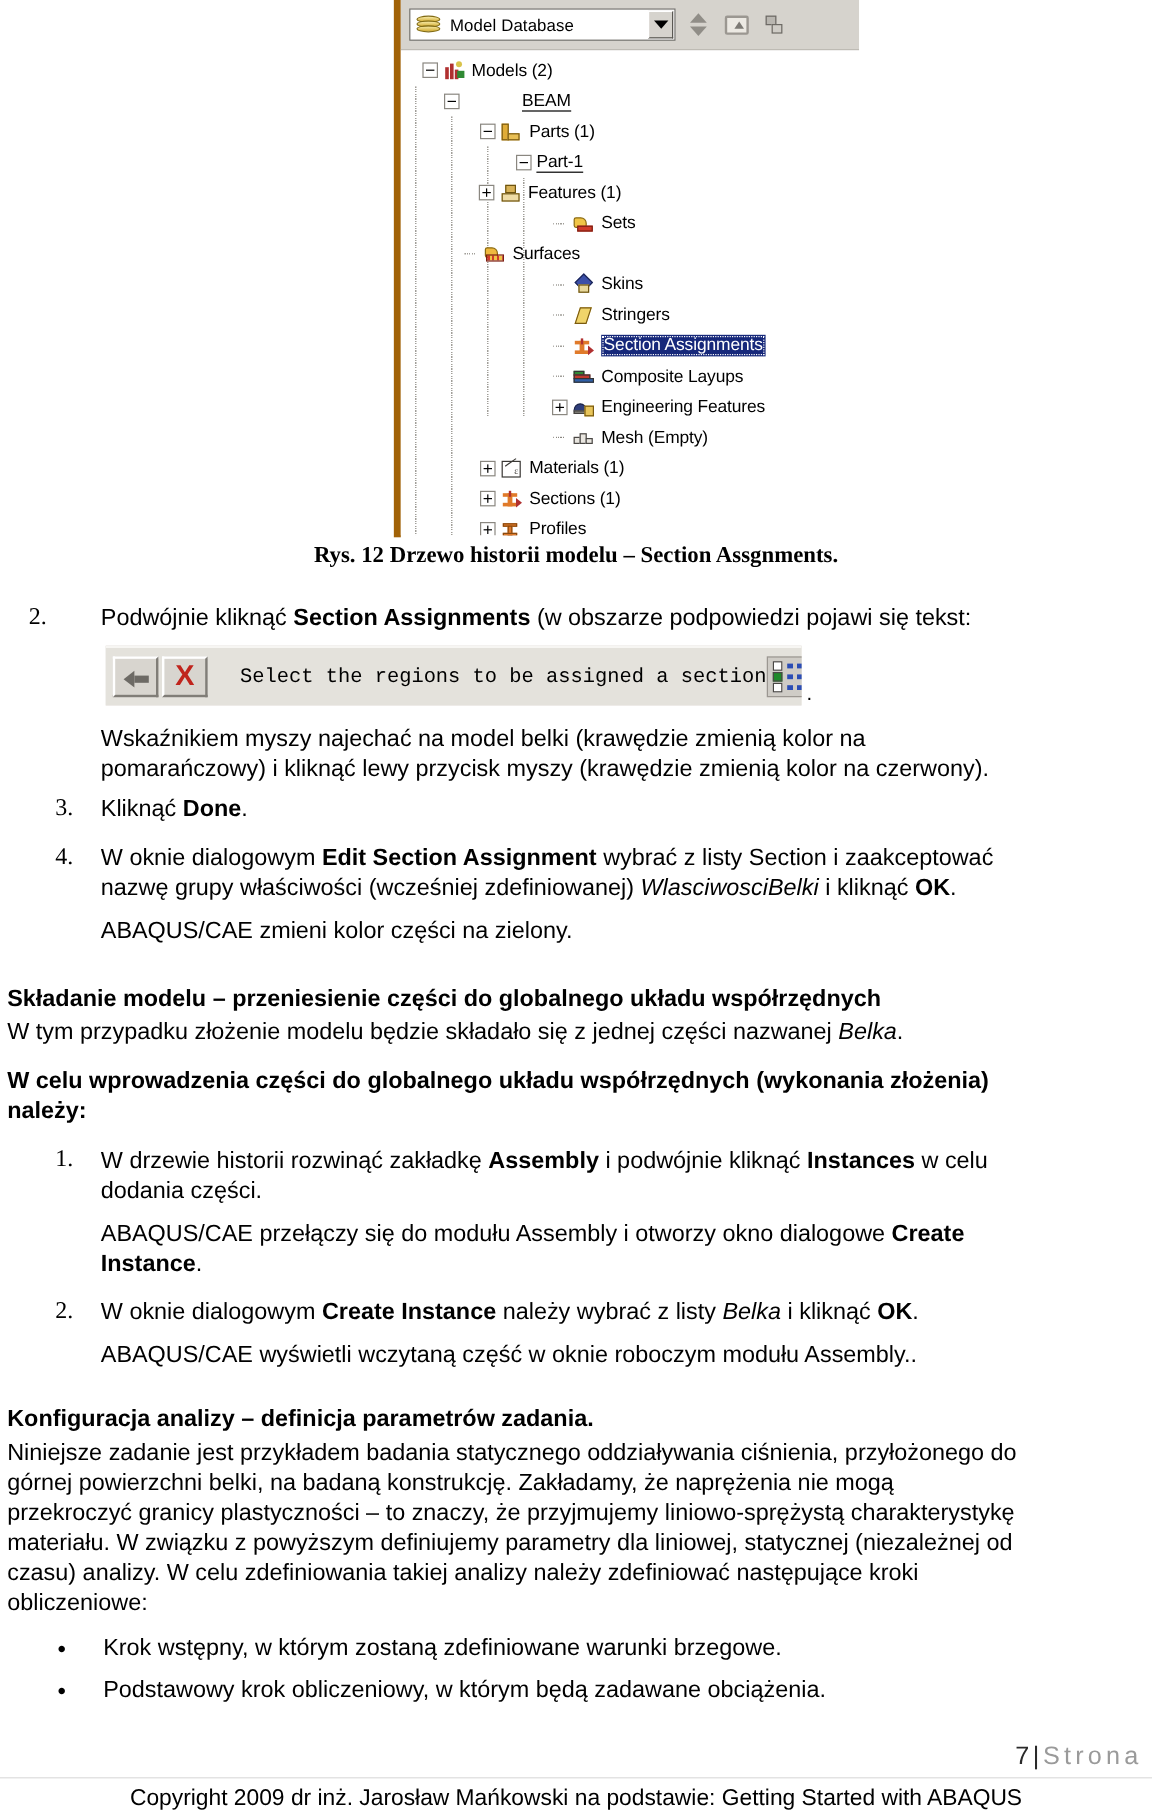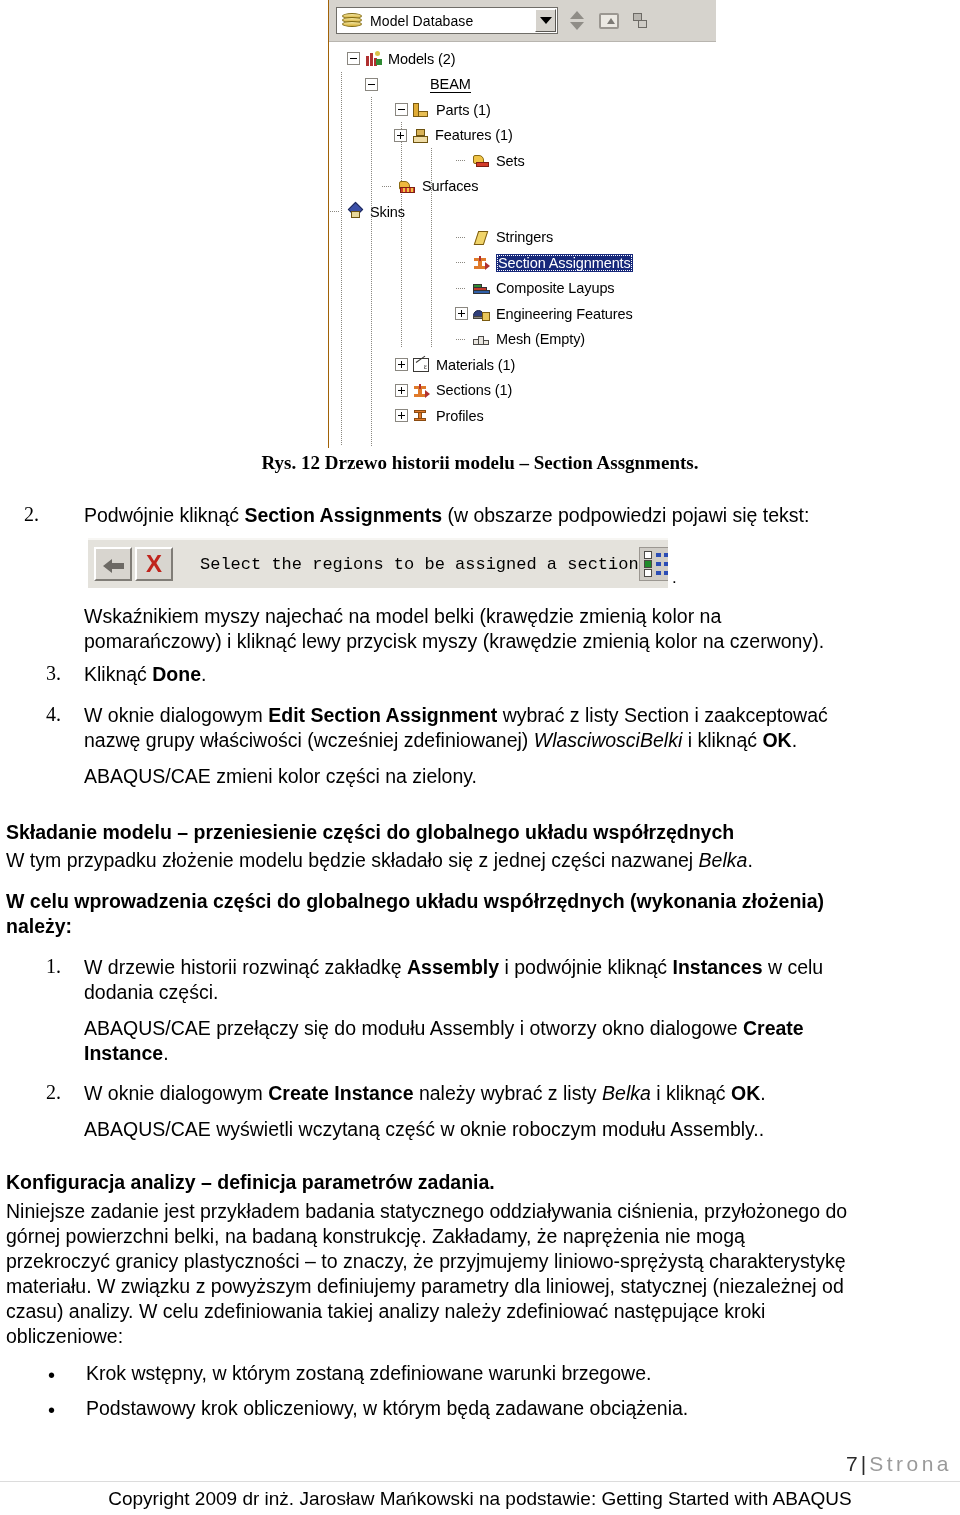--- a/index.html
+++ b/index.html
@@ -25,21 +25,21 @@
     height: 448px;
     overflow: hidden;
     background: #ffffff;
   }
   .tree-panel {
     position: relative;
     width: 388px;
     height: 448px;
     background: #ffffff;
     box-sizing: border-box;
-    border-left: 1px solid #a16207;
+    border-left: 6px solid #a16207;
   }
   .tree-toolbar {
     position: relative;
     height: 42px;
     background: #d6d3cd;
     border-bottom: 1px solid #b8b5af;
     display: flex;
     align-items: center;
     padding: 0 3px;
     box-sizing: border-box;
@@ -572,20 +572,24 @@
             <span class="tgl"></span>
             <span class="tlabel ul">BEAM</span>
           </div>
           <div class="tnode" style="padding-left: 66px;">
             <span class="tgl"></span>
             <span class="ticon">
               <span class="ic-part"></span>
             </span>
             <span class="tlabel">Parts (1)</span>
           </div>
+          <div class="tnode" style="padding-left: 96px;">
+            <span class="tgl"></span>
+            <span class="tlabel ul">Part-1</span>
+          </div>
           <div class="tnode" style="padding-left: 65px;">
             <span class="tgl plus"></span>
             <span class="ticon">
               <span class="ic-feat"></span>
             </span>
             <span class="tlabel">Features (1)</span>
           </div>
           <div class="tnode" style="padding-left: 126px;">
             <span class="dots"></span>
             <span class="ticon">
@@ -599,21 +603,21 @@
           <div class="tnode" style="padding-left: 52px;">
             <span class="dots"></span>
             <span class="ticon">
               <span class="ic-sets ic-surf">
                 <span class="hand"></span>
                 <span class="red"></span>
               </span>
             </span>
             <span class="tlabel">Surfaces</span>
           </div>
-          <div class="tnode" style="">
+          <div class="tnode" style="padding-left: 126px;">
             <span class="dots"></span>
             <span class="ticon">
               <span class="ic-skin"></span>
             </span>
             <span class="tlabel">Skins</span>
           </div>
           <div class="tnode" style="padding-left: 126px;">
             <span class="dots"></span>
             <span class="ticon">
               <span class="ic-string"></span>

